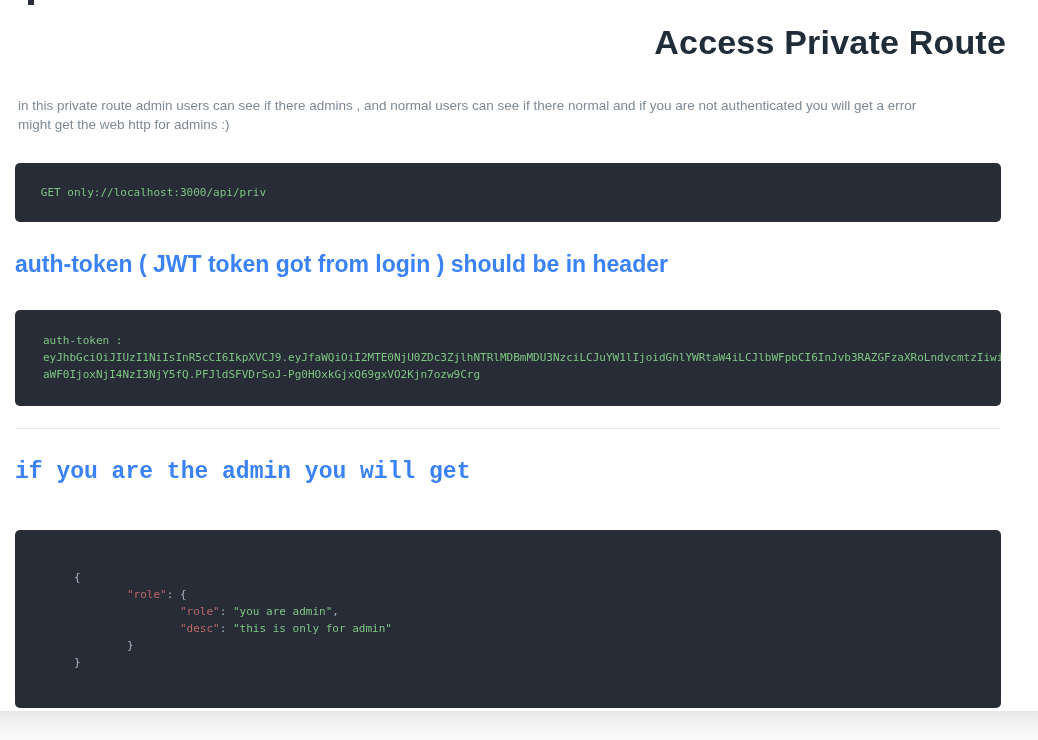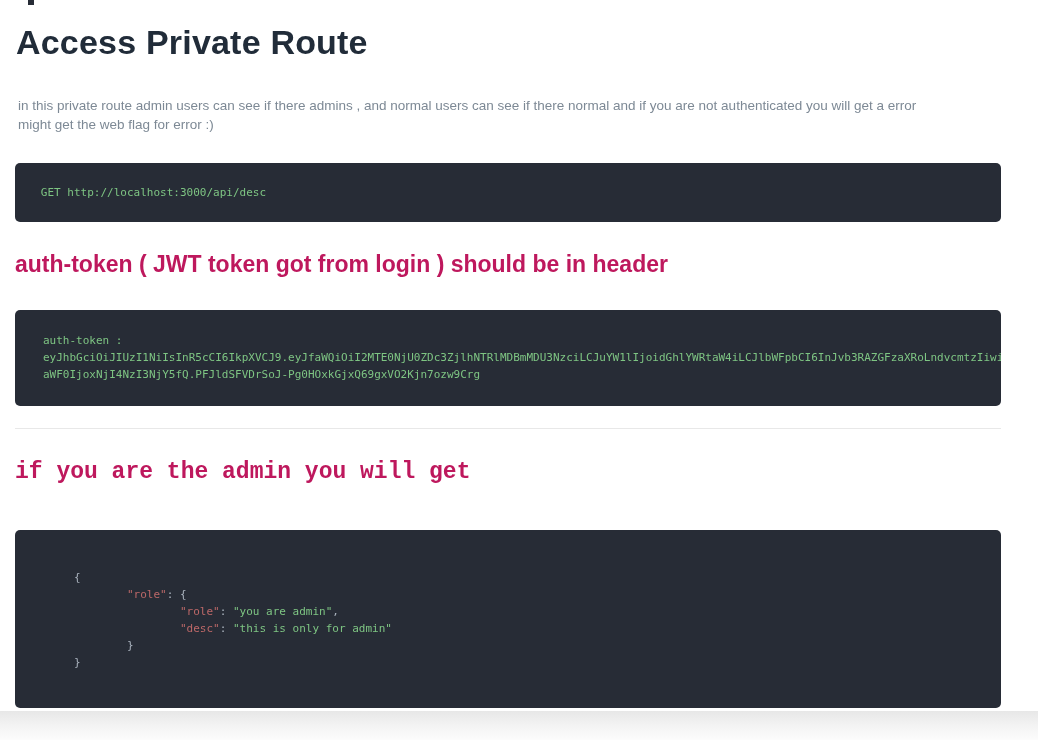--- a/index.html
+++ b/index.html
@@ -20,20 +20,21 @@
   .page-title {
     position: absolute;
     left: 16px; top: 20px;
     width: 990px;
     font-size: 34px;
     line-height: 44px;
     font-weight: 700;
     color: #212c39;
     letter-spacing: 0.2px;
     margin: 0;
+    text-align: right;
   }
   .desc {
     position: absolute;
     left: 14px; top: 93px;
     width: 1010px;
     font-size: 13.5px;
     line-height: 18.5px;
     color: #7d8995;
     margin: 4px;
   }
@@ -58,21 +59,21 @@
   .seg-green { color: #7ec583; }
   .seg-red   { color: #bd6868; }
   .seg-punct { color: #aab3be; }
   .section-heading {
     position: absolute;
     left: 15px;
     width: 990px;
     font-size: 23px;
     line-height: 30px;
     font-weight: 700;
-    color: #be185d;
+    color: #3b82f6;
     margin: 0;
   }
   #heading-auth  { top: 249px; }
   #heading-admin { top: 457px; font-family: Liberation Mono, monospace; }
   .divider {
     position: absolute;
     left: 15px; top: 428px;
     width: 986px; height: 1px;
     background: #e8e8e8;
   }
@@ -83,23 +84,23 @@
     background: linear-gradient(180deg, #e7e7e7 0%, #f3f3f3 50%, #fcfcfc 100%);
   }
 </style>
 </head>
 <body>
 
 <div class="frag"></div>
 
 <h1 class="page-title">Access Private Route</h1>
 
-<p class="desc"><span>in this private route admin users can see if there admins , and normal users can see if there normal and if you are not authenticated you will get a error</span><br><span>might get the web flag for error :)</span></p>
+<p class="desc"><span>in this private route admin users can see if there admins , and normal users can see if there normal and if you are not authenticated you will get a error</span><br><span>might get the web http for admins :)</span></p>
 
-<pre class="codeblock" id="code-request"><span class="seg-green">   GET http://localhost:3000/api/desc</span></pre>
+<pre class="codeblock" id="code-request"><span class="seg-green">   GET only://localhost:3000/api/priv</span></pre>
 
 <h2 class="section-heading" id="heading-auth">auth-token ( JWT token got from login ) should be in header</h2>
 
 <pre class="codeblock" id="code-auth-token"><span class="seg-green">auth-token :</span>
 <span class="seg-green">eyJhbGciOiJIUzI1NiIsInR5cCI6IkpXVCJ9.eyJfaWQiOiI2MTE0NjU0ZDc3ZjlhNTRlMDBmMDU3NzciLCJuYW1lIjoidGhlYWRtaW4iLCJlbWFpbCI6InJvb3RAZGFzaXRoLndvcmtzIiwi</span>
 <span class="seg-green">aWF0IjoxNjI4NzI3NjY5fQ.PFJldSFVDrSoJ-Pg0HOxkGjxQ69gxVO2Kjn7ozw9Crg</span></pre>
 
 <div class="divider"></div>
 
 <h2 class="section-heading" id="heading-admin">if you are the admin you will get</h2>

